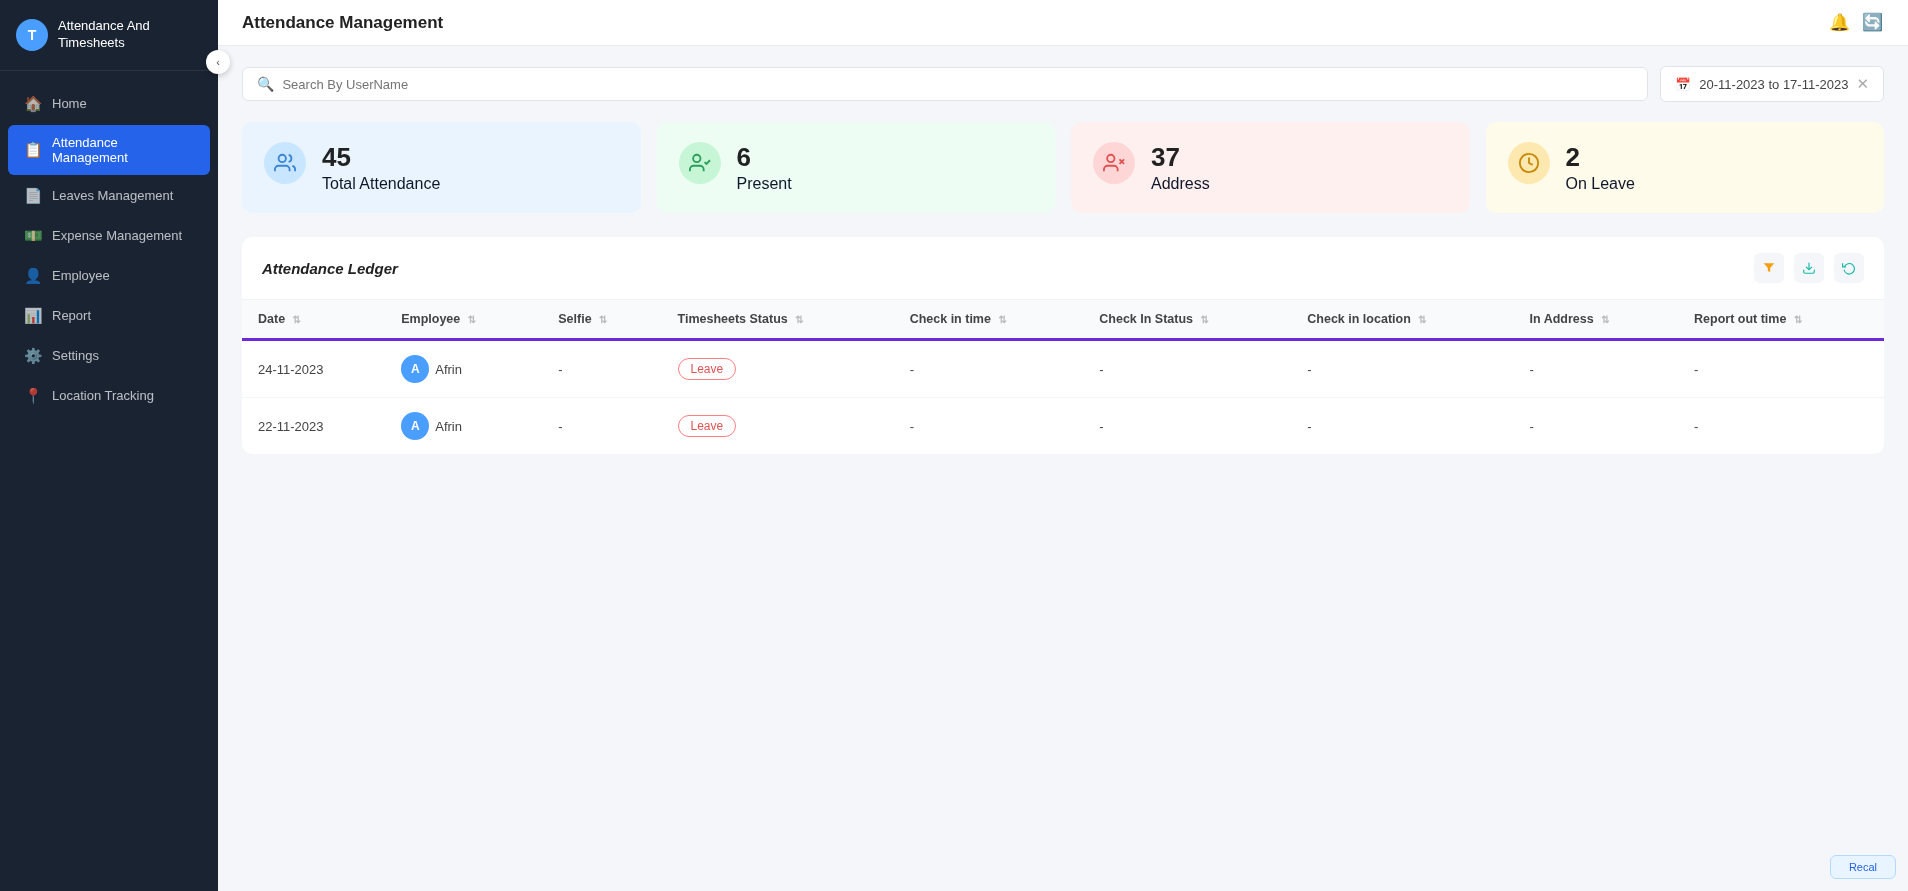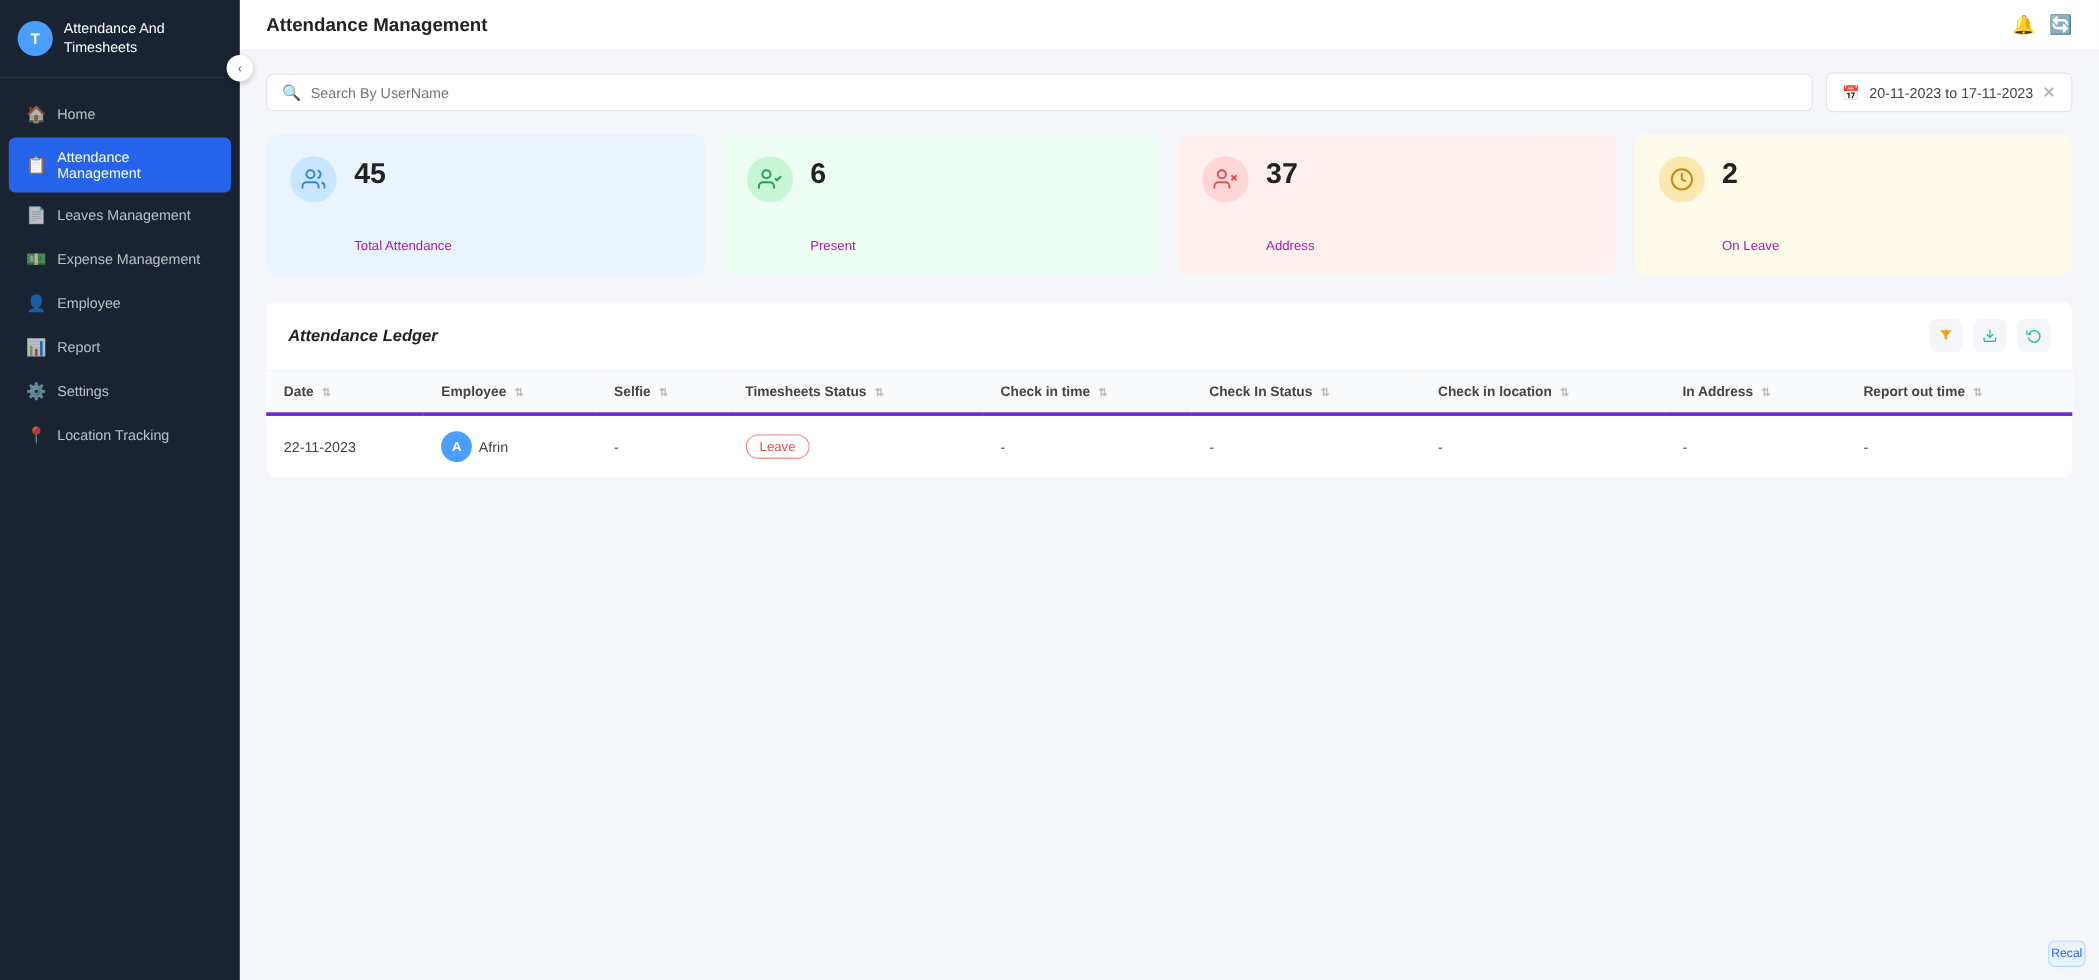--- a/index.html
+++ b/index.html
@@ -142,23 +142,23 @@
     .stat-icon-wrap {
       width: 42px; height: 42px;
       border-radius: 50%;
       display: flex; align-items: center; justify-content: center;
       font-size: 20px;
     }
     .stat-icon-wrap.blue { background: #c8e6ff; color: #3a86d4; }
     .stat-icon-wrap.green { background: #c6f6d5; color: #2d9e5a; }
     .stat-icon-wrap.red { background: #ffd6d6; color: #e05252; }
     .stat-icon-wrap.yellow { background: #fde9b0; color: #c8890a; }
-    .stat-info { display: flex; flex-direction: column; gap: 41px; }
+    .stat-info { display: flex; flex-direction: column; }
     .stat-number { font-size: 26px; font-weight: 700; color: #222; }
-    .stat-label { font-size: 12px; color: #a21caf; margin-top: 2px; }
+    .stat-label { font-size: 16px; color: #0f172a; margin-top: 2px; }
 
     
     .table-section {
       background: #fff;
       border-radius: 10px;
       overflow: hidden;
     }
     .table-header {
       display: flex;
       align-items: center;
@@ -225,21 +225,21 @@
       color: #e05252;
       background: #fff;
       font-size: 12px;
     }
     .recal-btn {
       position: fixed;
       bottom: 12px;
       right: 12px;
       background: #e8f4ff;
       border: 1px solid #b3d9ff;
-      padding: 5px 2px;
+      padding: 5px 18px;
       border-radius: 6px;
       font-size: 11px;
       color: #2563eb;
       cursor: pointer;
     }
   </style>
 </head>
 <body>
 
 <div class="sidebar">
@@ -395,20 +395,38 @@
             <th><span>Selfie</span> <span class="sort-icon">⇅</span></th>
             <th><span>Timesheets Status</span> <span class="sort-icon">⇅</span></th>
             <th><span>Check in time</span> <span class="sort-icon">⇅</span></th>
             <th><span>Check In Status</span> <span class="sort-icon">⇅</span></th>
             <th><span>Check in location</span> <span class="sort-icon">⇅</span></th>
             <th><span>In Address</span> <span class="sort-icon">⇅</span></th>
             <th><span>Report out time</span> <span class="sort-icon">⇅</span></th>
           </tr>
         </thead>
         <tbody id="table-body">
+        <tr>
+      <td>24-11-2023</td>
+      <td>
+        <div class="employee-cell">
+          <div class="avatar">A</div>
+          <span>Afrin</span>
+        </div>
+      </td>
+      <td>-</td>
+      <td>
+        <span class="leave-badge">Leave</span>
+      </td>
+      <td>-</td>
+      <td>-</td>
+      <td>-</td>
+      <td>-</td>
+      <td>-</td>
+    </tr>
             <tr>
       <td>22-11-2023</td>
       <td>
         <div class="employee-cell">
           <div class="avatar">A</div>
           <span>Afrin</span>
         </div>
       </td>
       <td>-</td>
       <td>

